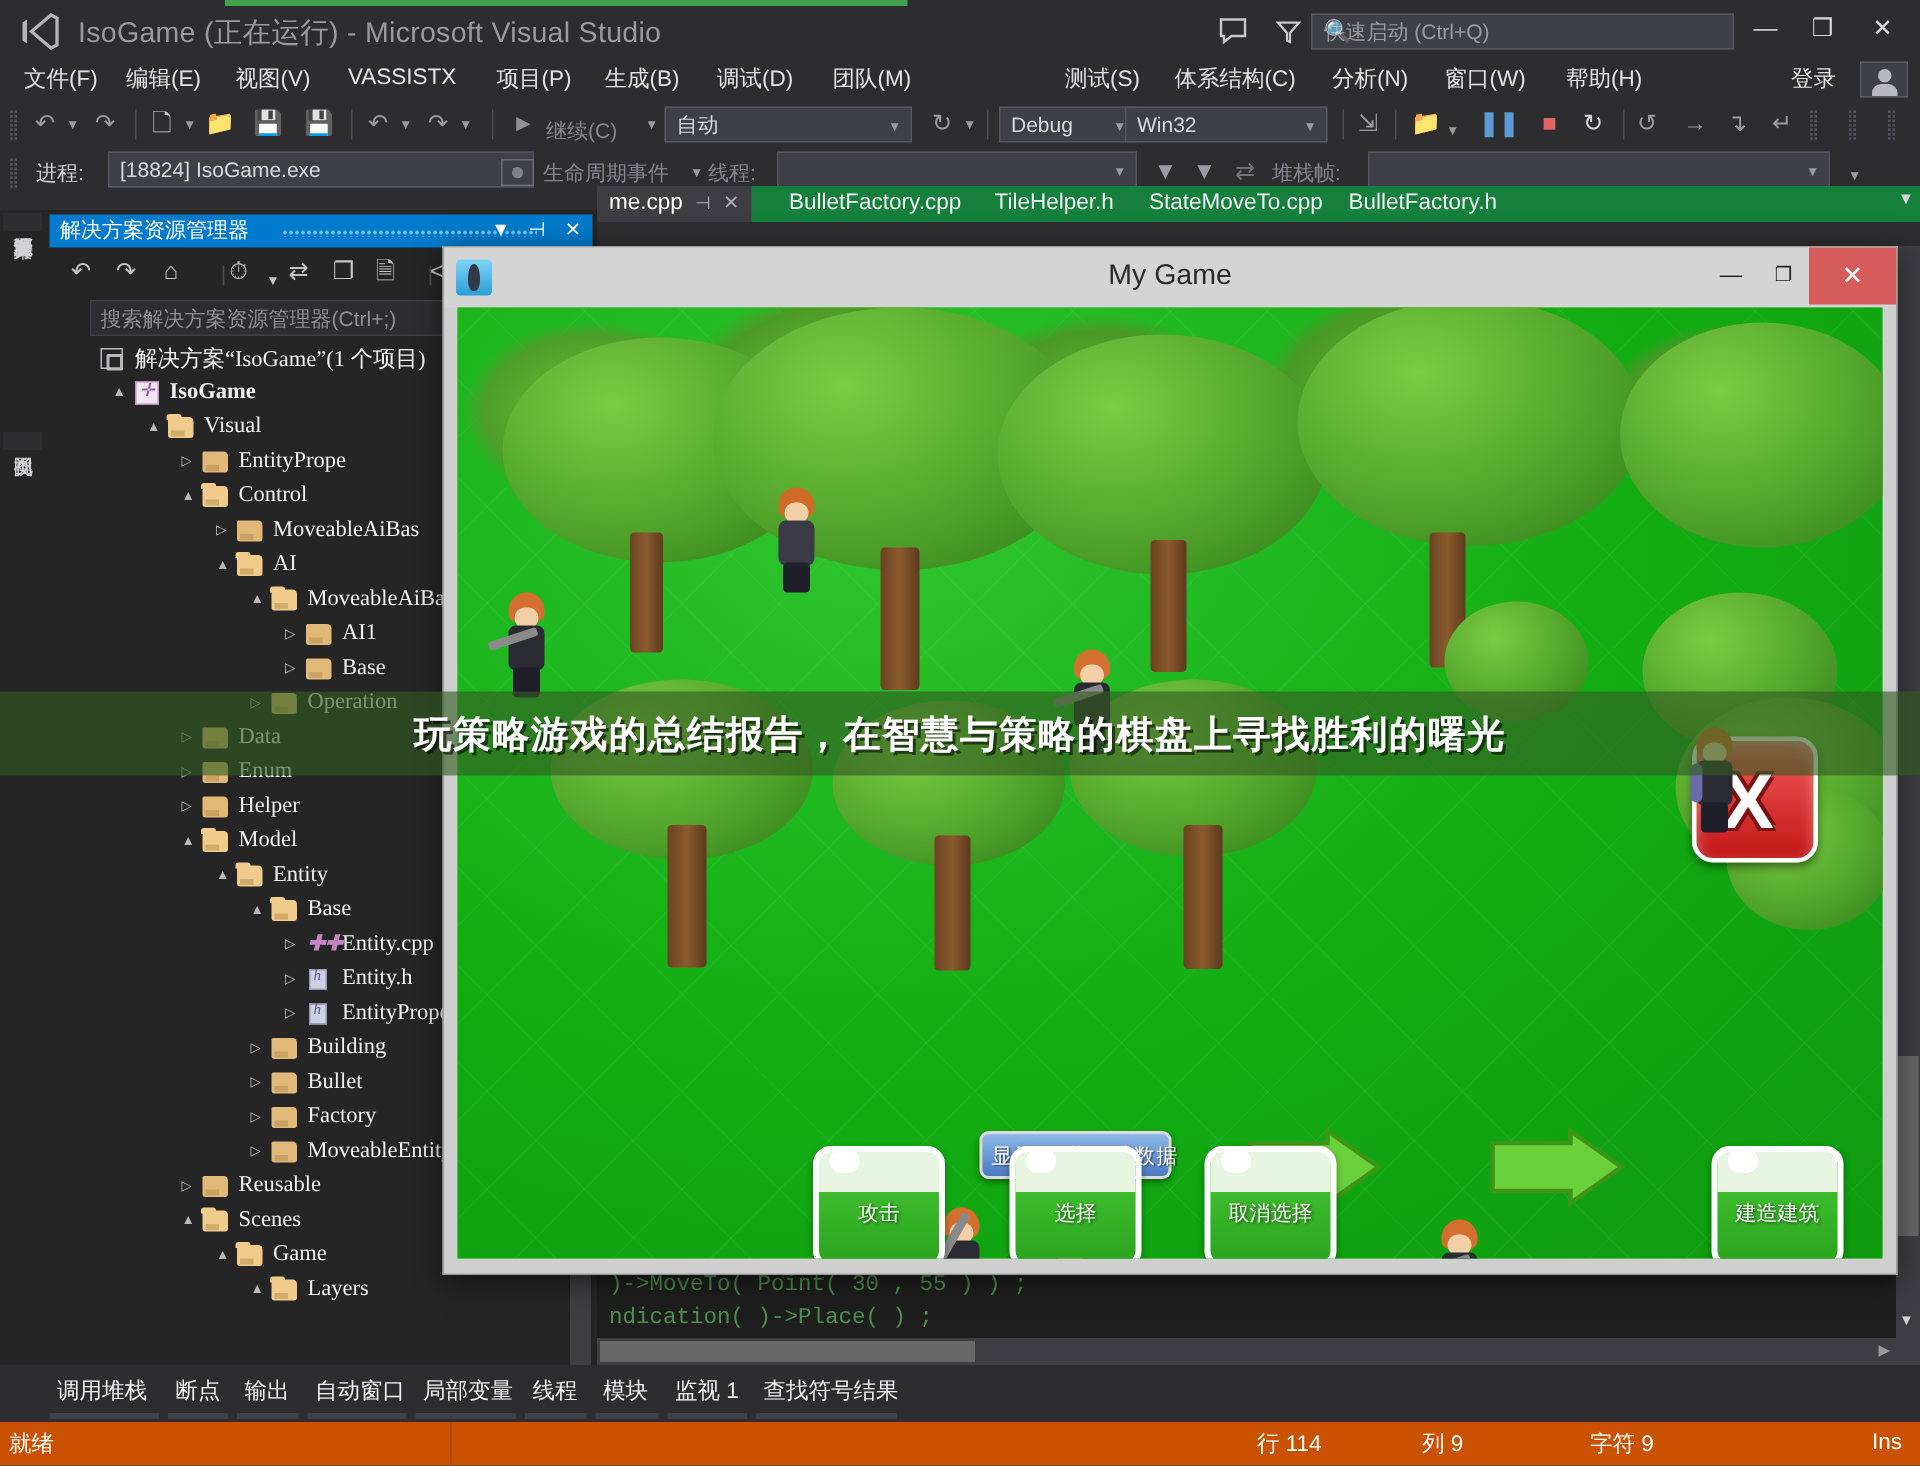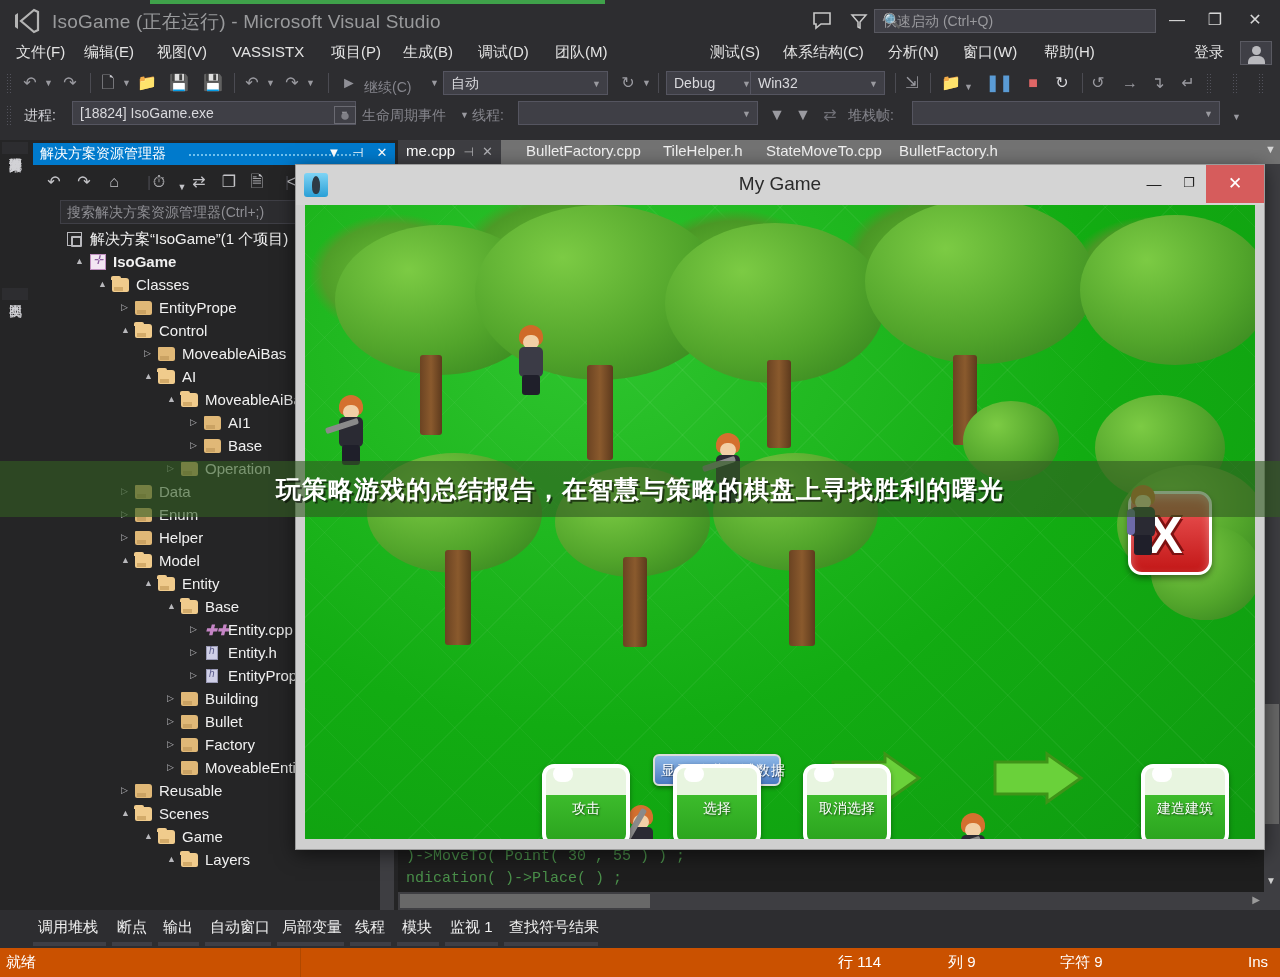--- a/index.html
+++ b/index.html
@@ -55,21 +55,21 @@
   .se-header { position:absolute; left:3px; top:3px; width:362px; height:22px; background:#007acc; }
   .se-header .t { position:absolute; left:7px; top:2px; font-size:14px; color:#fff; white-space:nowrap; }
   .se-header .dots { position:absolute; left:155px; top:10px; width:170px; height:5px;
     background-image:radial-gradient(#6fc0ee 45%, transparent 46%); background-size:4px 4px;}
   .se-header .hb { position:absolute; top:2px; font-size:13px; color:#fff; width:18px; text-align:center;}
   .se-toolbar { position:absolute; left:3px; top:27px; width:362px; height:30px; }
   .se-toolbar .ic { position:absolute; top:4px; font-size:16px; color:#c3c3c7; width:22px; text-align:center; height:22px; line-height:22px;}
   .se-search { position:absolute; left:30px; top:60px; width:338px; height:24px; background:#2d2d30; border:1px solid #3f3f46;}
   .se-search span { position:absolute; left:6px; top:3px; font-size:14px; color:#8e8e93; }
   .tree { position:absolute; left:30px; top:88px; width:338px; height:800px; overflow:hidden; }
-  .trow { position:relative; height:23px; white-space:nowrap; font-size:15px; color:#f0f0f0; }
+  .trow { position:relative; height:23px; white-space:nowrap; font-size:15px; color:#f0f0f0;font-family:Liberation Serif, serif; }
   .trow .tw { position:absolute; top:5px; font-size:9px; color:#b8b8bc; }
   .trow .ico { position:absolute; top:3px; width:18px; height:16px; }
   .trow .nm { position:absolute; top:2px; }
   .trow.bold .nm { font-weight:bold; }
 
   .fld { position:absolute; left:0; top:1px; width:17px; height:14px; background:#e0b877; border-radius:1px 3px 2px 2px; }
   .fld:after { content:""; position:absolute; left:2px; top:9px; width:9px; height:4px; background:#caa263; }
   .fldo { position:absolute; left:0; top:1px; width:17px; height:14px; background:#f0cb8c;
           border-radius:1px 3px 2px 2px; transform:skewX(0deg); }
   .fldo:before{ content:""; position:absolute; left:-1px; top:-2px; width:10px; height:4px; background:#f0cb8c; border-radius:2px 2px 0 0;}
@@ -81,21 +81,21 @@
   .icosln { position:absolute; left:1px; top:1px; width:15px; height:14px; border:1px solid #b9b9bd; }
   .icosln:after{ content:""; position:absolute; left:3px; top:3px; width:7px; height:7px; border:2px solid #b9b9bd; border-radius:1px;}
   .icoproj{ position:absolute; left:1px; top:0px; width:16px; height:16px; border:1px solid #c090c0; background:#f3e6f3;}
   .icoproj:after{ content:"✛"; position:absolute; left:2px; top:-2px; font-size:12px; color:#8d5fa0;}
 
   .se-scroll { position:absolute; right:4px; top:88px; width:14px; height:790px; background:#3e3e42; }
   .se-thumb  { position:absolute; left:1px; top:60px; width:12px; height:470px; background:#686868; }
   .se-arrow  { position:absolute; left:0; width:14px; height:14px; color:#cfcfcf; font-size:9px; text-align:center; line-height:14px;}
 
   
-  .tabstrip { position:absolute; left:398px; top:140px; width:882px; height:24px; background:#737373; }
+  .tabstrip { position:absolute; left:398px; top:124px; width:882px; height:24px; background:#15803d; }
   .etab { position:absolute; top:0; height:24px; font-size:15px; color:#f1f1f1; padding:2px 8px; white-space:nowrap;}
   .etab.active { background:#3e3e42; color:#fff; }
   .etab .pin { font-size:12px; color:#b0b0b4; margin-left:4px; }
   .etab .cl  { font-size:13px; color:#b0b0b4; margin-left:4px; }
   .tabchev { position:absolute; right:4px; top:3px; font-size:11px; color:#d6d6d6; }
 
   
   .editor { position:absolute; left:398px; top:164px; width:882px; height:746px; background:#1e1e1e; }
   .code { position:absolute; left:8px; top:682px; font-family:"Liberation Mono", monospace; font-size:15px; color:#4a8f4a; line-height:22px; white-space:pre;}
   .ed-vscroll { position:absolute; right:0; top:0; width:16px; height:728px; background:#3e3e42; }
@@ -369,21 +369,21 @@
           <span class="ico" style="left: 29px;">
             <i class="icoproj"></i>
           </span>
           <span class="nm" style="left: 53px;">IsoGame</span>
         </div>
         <div class="trow">
           <span class="tw" style="left: 38px;">▲</span>
           <span class="ico" style="left: 52px;">
             <i class="fldo"></i>
           </span>
-          <span class="nm" style="left: 76px;">Classes</span>
+          <span class="nm" style="left: 76px;">Visual</span>
         </div>
         <div class="trow">
           <span class="tw" style="left: 61px;">▷</span>
           <span class="ico" style="left: 75px;">
             <i class="fld"></i>
           </span>
           <span class="nm" style="left: 99px;">EntityPrope</span>
         </div>
         <div class="trow">
           <span class="tw" style="left: 61px;">▲</span>

